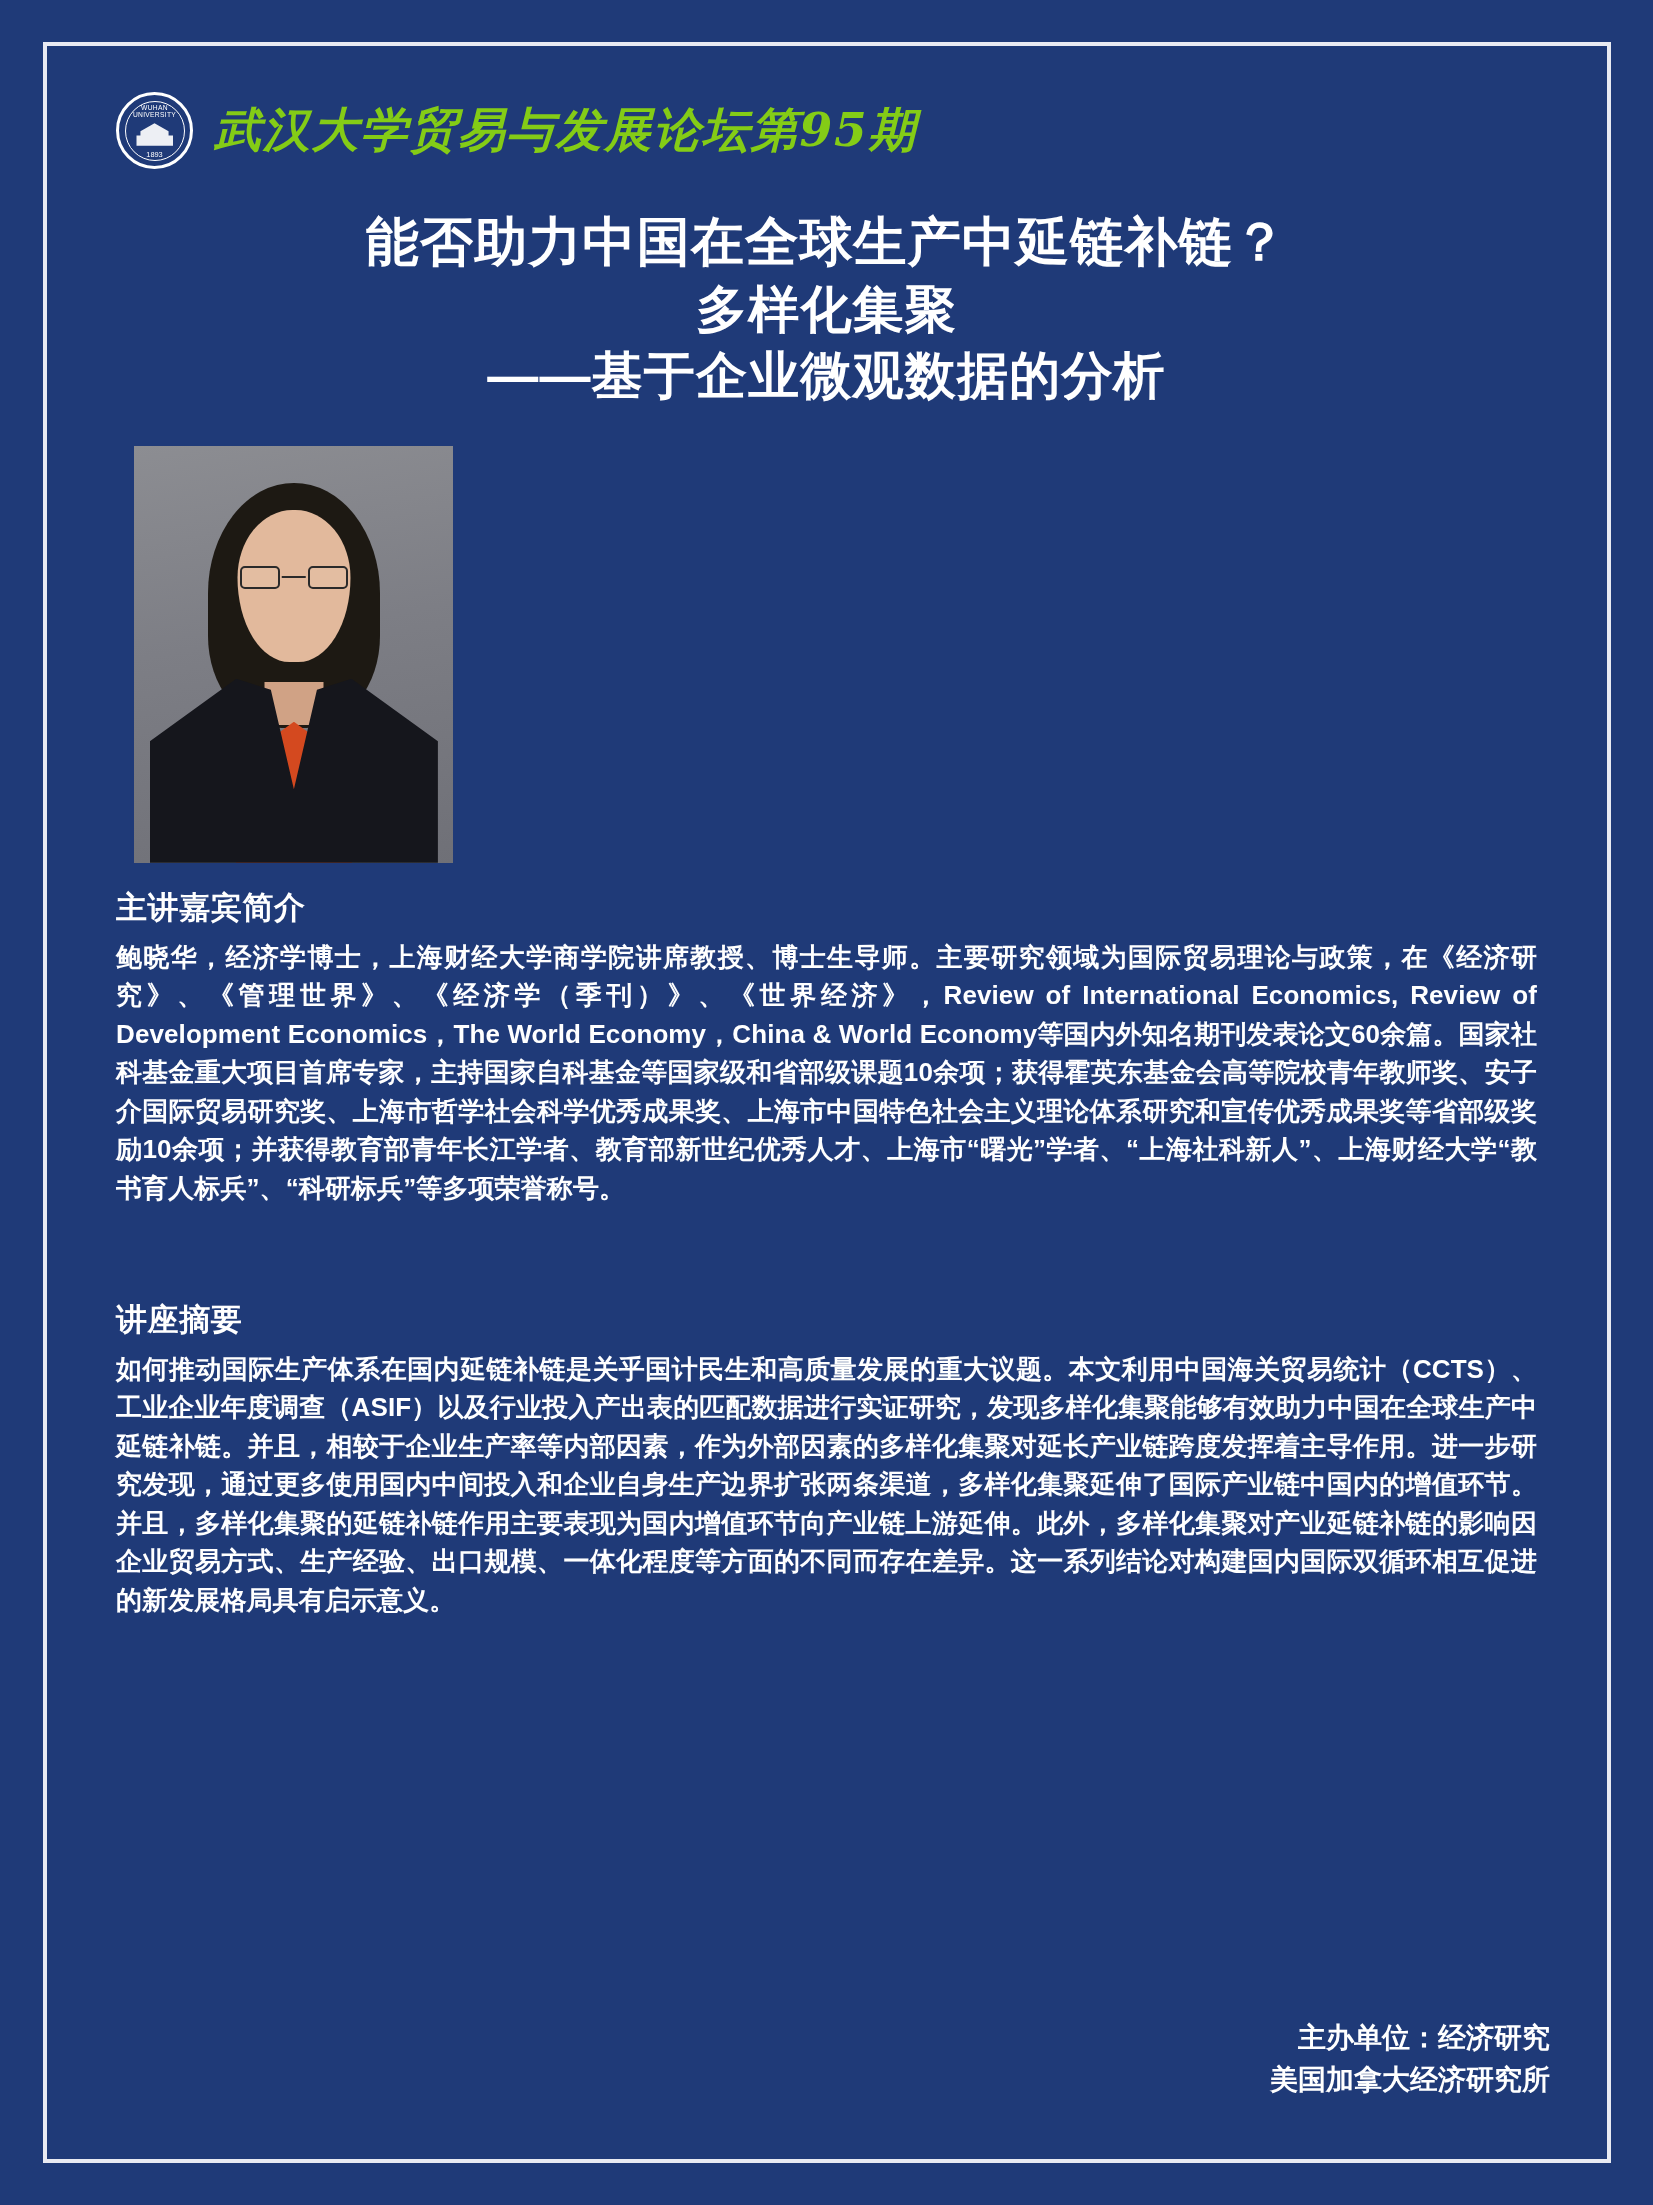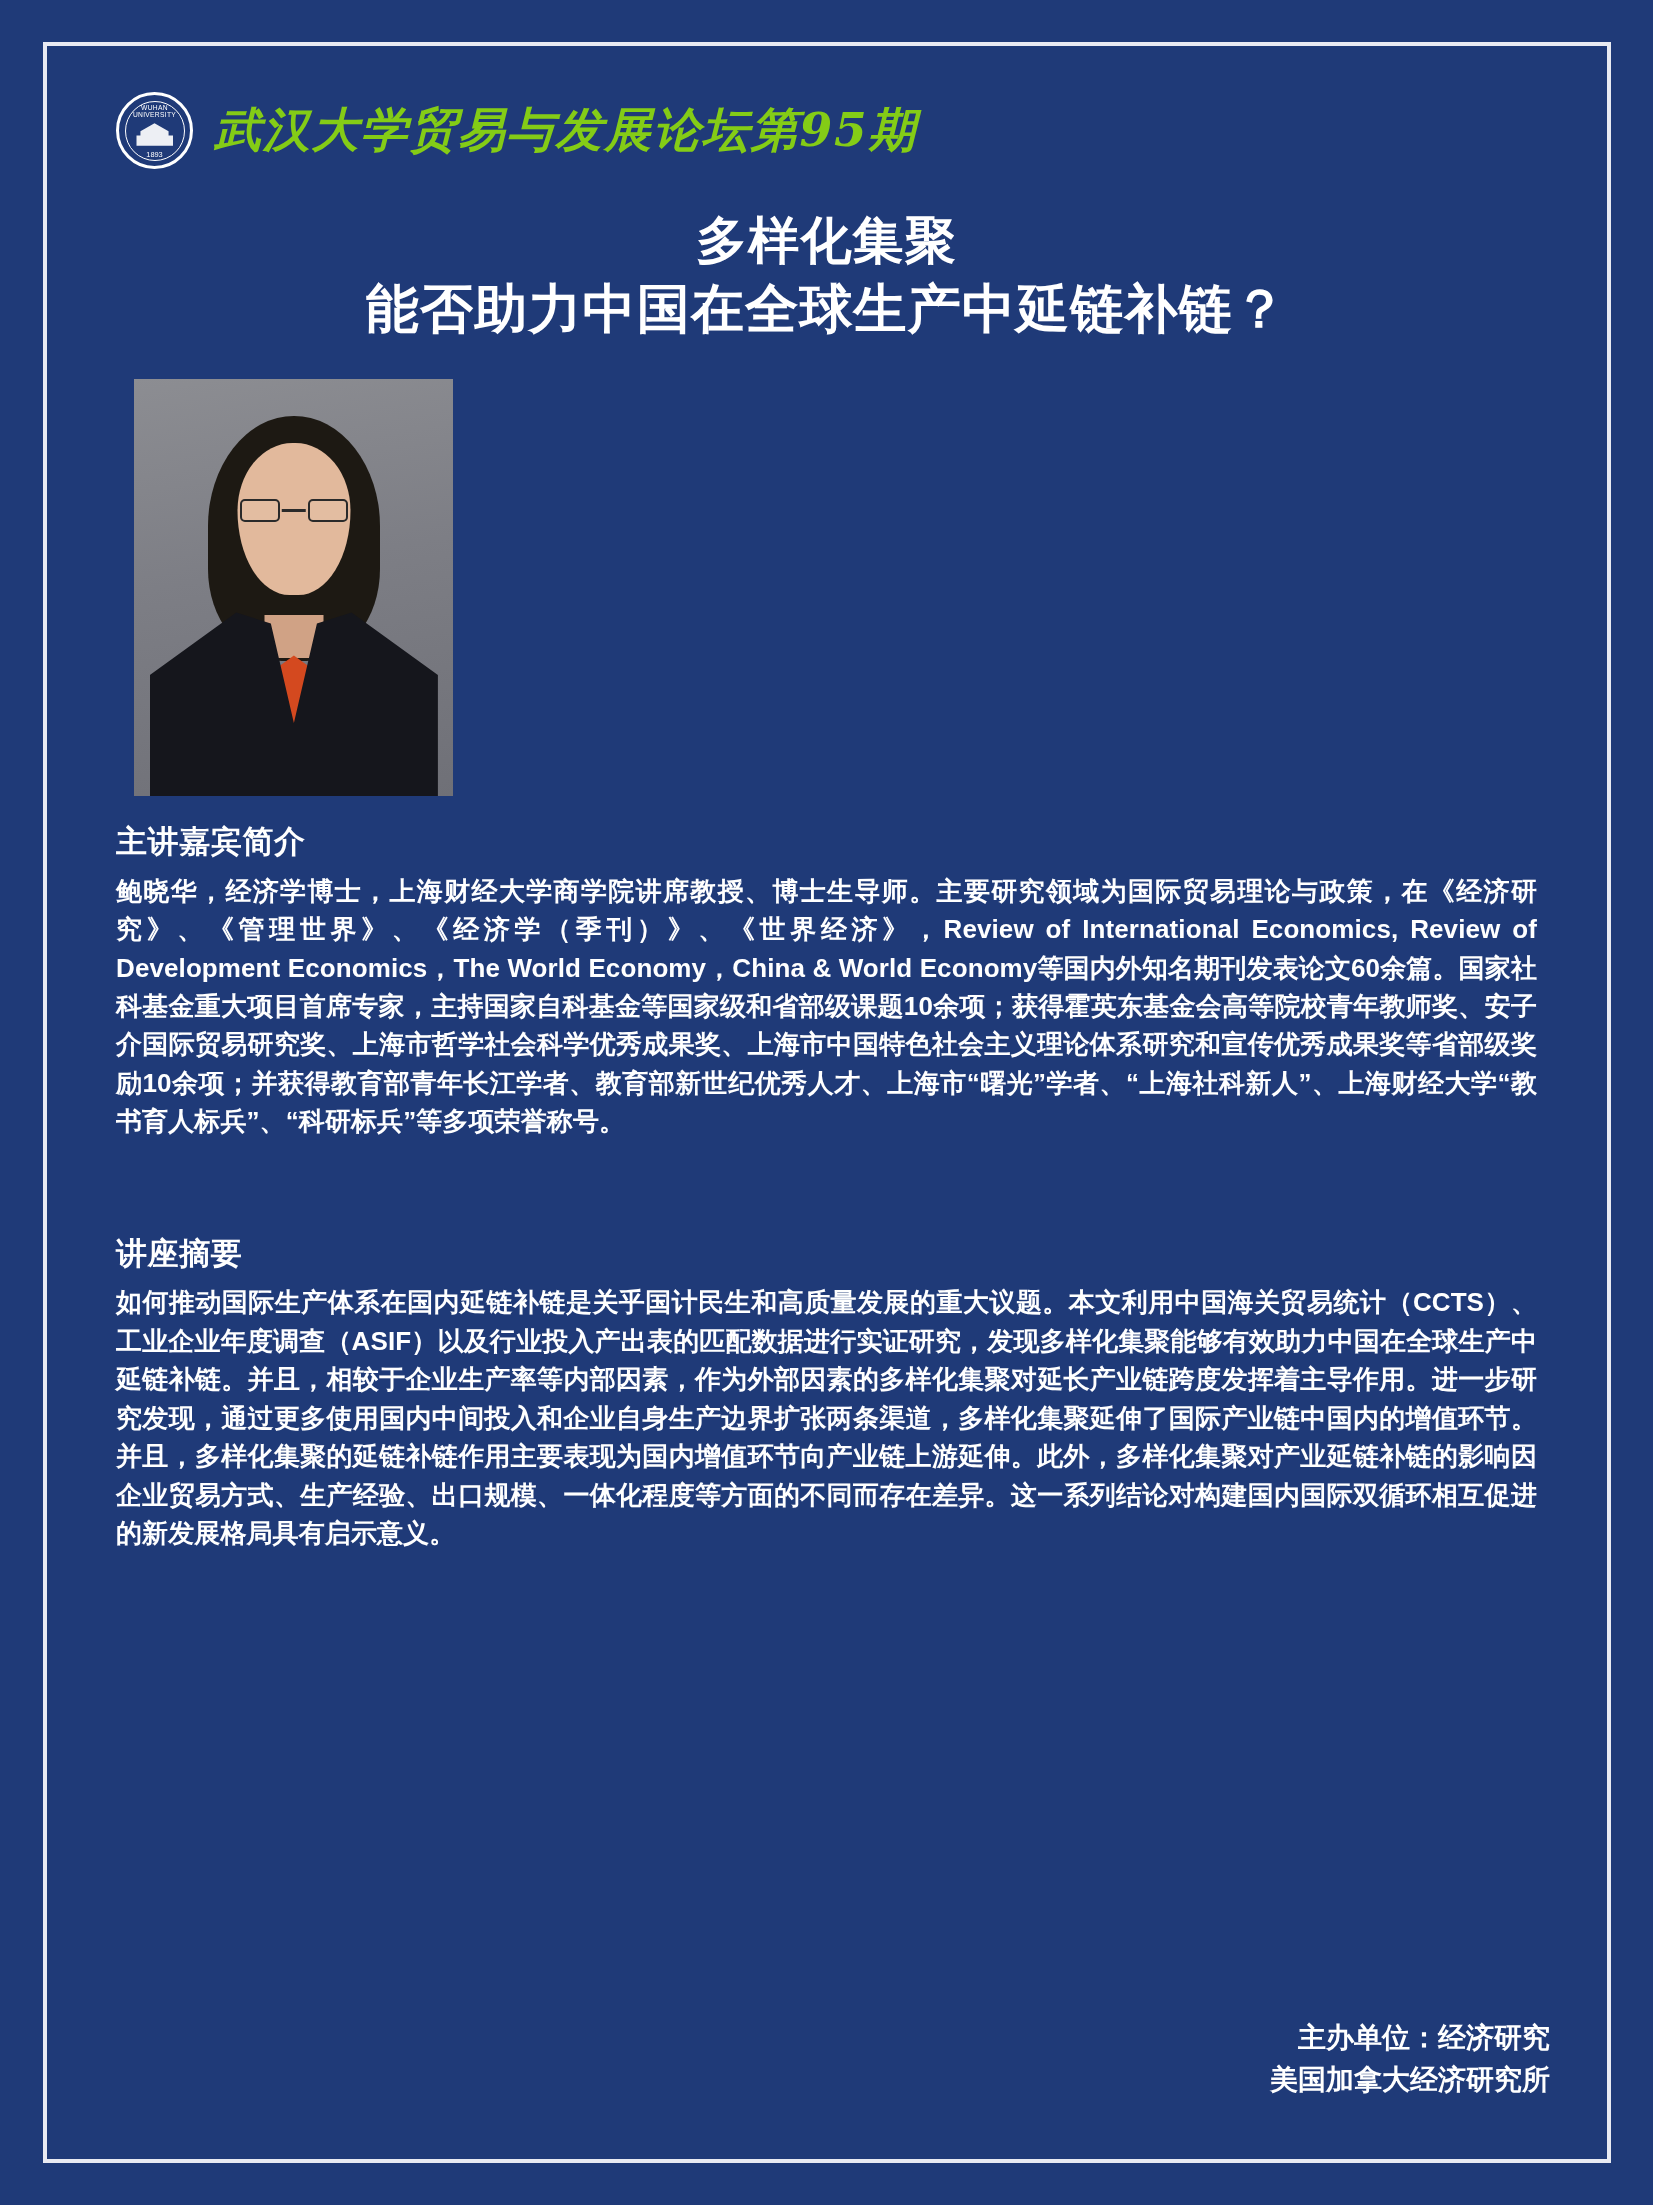--- a/index.html
+++ b/index.html
@@ -272,22 +272,23 @@
       <div class="logo">
         <div class="ring"></div>
         <div class="logo-top-text">WUHAN UNIVERSITY</div>
         <div class="gate"></div>
         <div class="logo-bottom-text">1893</div>
       </div>
       <div class="forum-name">武汉大学贸易与发展论坛第95期</div>
     </div>
 
     <div class="title-block">
+      <div class="title-line l2">能否助力中国在全球生产中延链补链？</div>
       <div class="title-line l1">多样化集聚</div>
-      <div class="title-line l2">能否助力中国在全球生产中延链补链？</div>
+      <div class="title-line l3">——基于企业微观数据的分析</div>
     </div>
 
     <div class="info-section">
       <div class="portrait">
         <div class="hair"></div>
         <div class="neck"></div>
         <div class="face"></div>
         <div class="glasses"></div>
         <div class="bridge"></div>
         <div class="shirt"></div>

